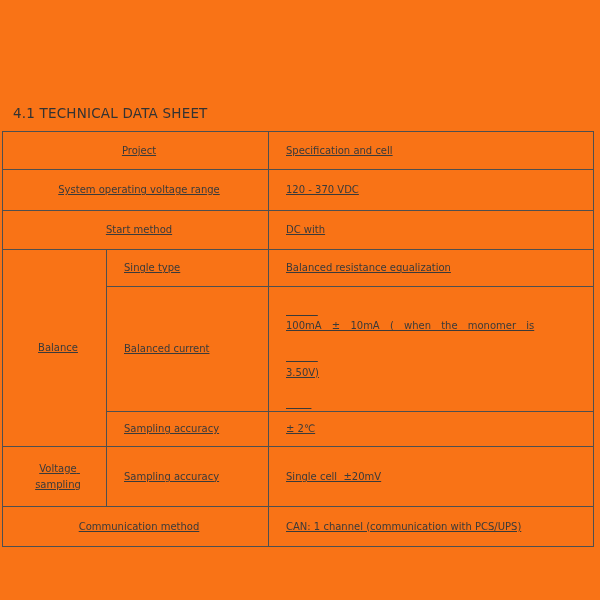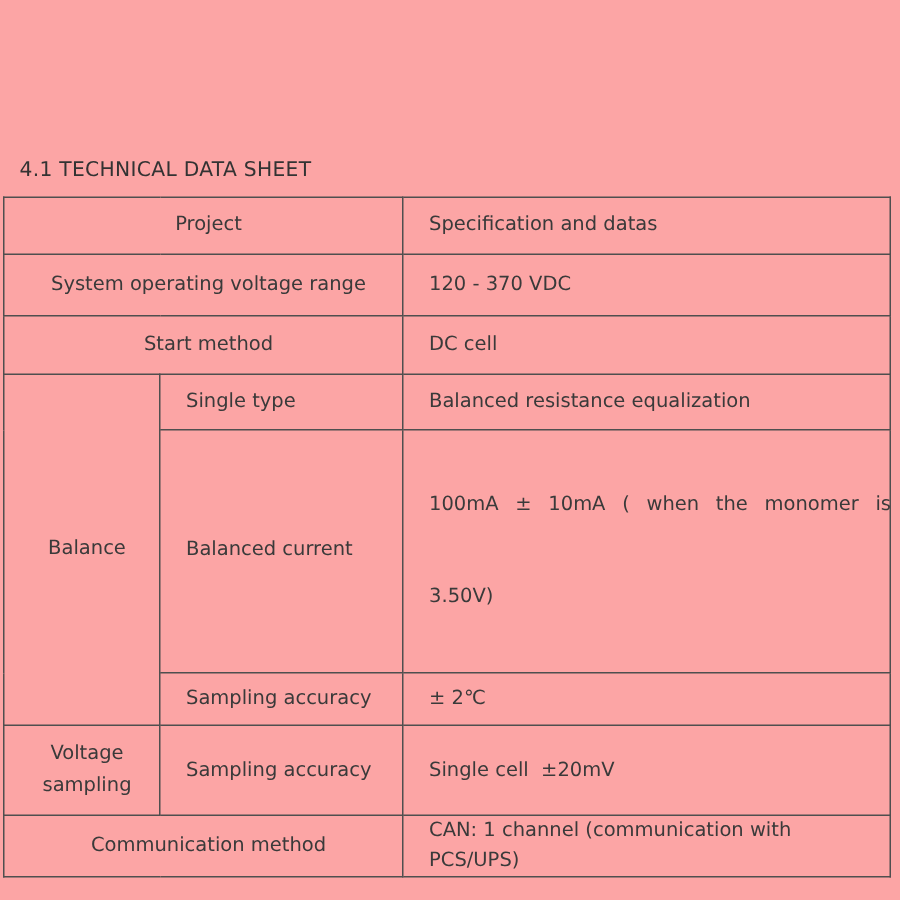--- a/index.html
+++ b/index.html
@@ -5,39 +5,40 @@
   * { margin: 0; padding: 0; box-sizing: border-box; }
   html, body {
     width: 600px; height: 600px;
     background: #ffffff;
     font-family: "DejaVu Sans", "Liberation Sans", sans-serif;
     overflow: hidden;
   }
   .page {
     position: relative;
     width: 600px; height: 600px;
-    background: #fca5a5;
+    background: #f97316;
   }
   .section-title {
     position: absolute;
     left: 13px; top: 105px;
     font-size: 13.5px;
     font-weight: 400;
     color: #333333;
     letter-spacing: 0.2px;
     white-space: nowrap;
   }
   table.data-sheet {
     position: absolute;
     left: 2px; top: 131px;
     width: 591px;
     border-collapse: collapse;
     table-layout: fixed;
-    font-size: 13px;
+    font-size: 10px;
     color: #3a3a3a;
+    text-decoration: underline;
   }
   table.data-sheet td {
     border: 1px solid #4f4f4f;
     vertical-align: middle;
     padding: 0 10px 0 17px;
     line-height: 1.55;
     white-space: pre-wrap;
   }
   td.center { text-align: center; padding: 0 4px; }
   tr.r1 { height: 38px; }
@@ -60,31 +61,31 @@
 
   <table class="data-sheet">
     <colgroup>
       <col style="width:104px">
       <col style="width:162px">
       <col style="width:325px">
     </colgroup>
     <tbody>
       <tr class="r1">
         <td colspan="2" class="center">Project</td>
-        <td>Specification and datas</td>
+        <td>Specification and cell</td>
       </tr>
 
       <tr class="r2">
         <td colspan="2" class="center">System operating voltage range</td>
         <td>120 - 370 VDC</td>
       </tr>
 
       <tr class="r3">
         <td colspan="2" class="center">Start method</td>
-        <td>DC cell</td>
+        <td>DC with</td>
       </tr>
 
       <tr class="r4">
         <td rowspan="3" class="col1">Balance</td>
         <td>Single type</td>
         <td>Balanced resistance equalization</td>
       </tr>
 
       <tr class="r5">
         <td>Balanced current</td>

